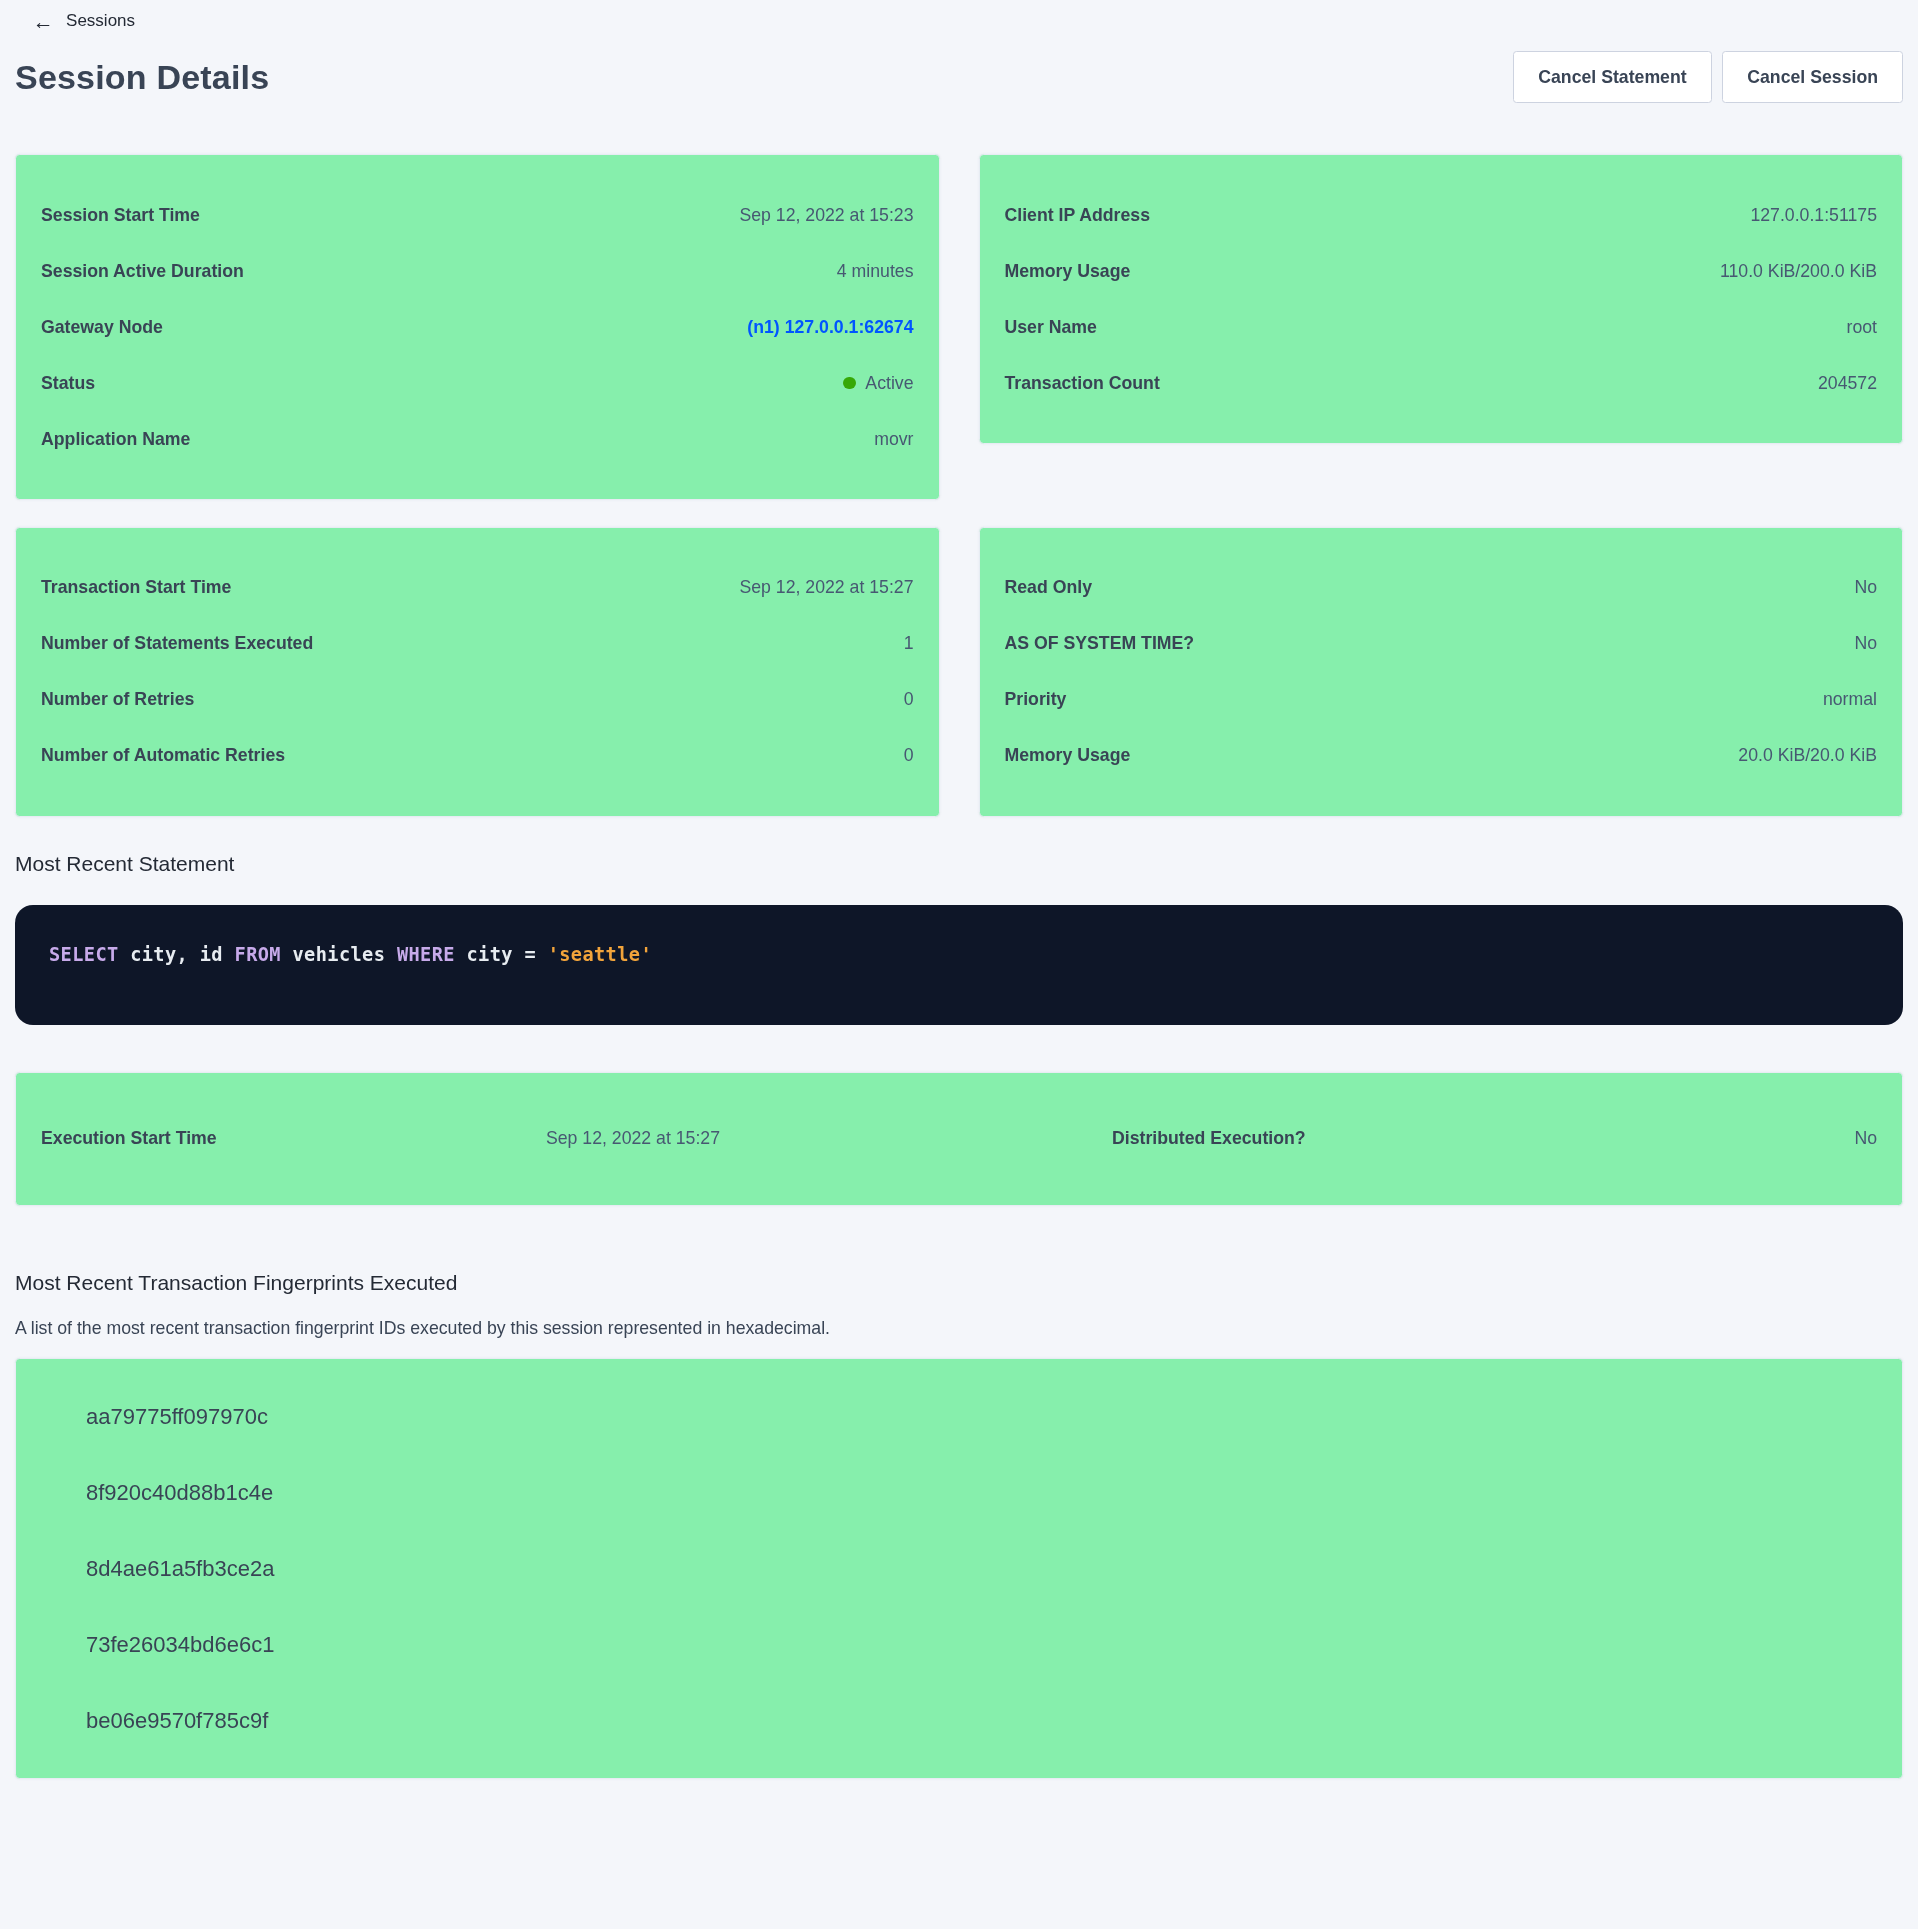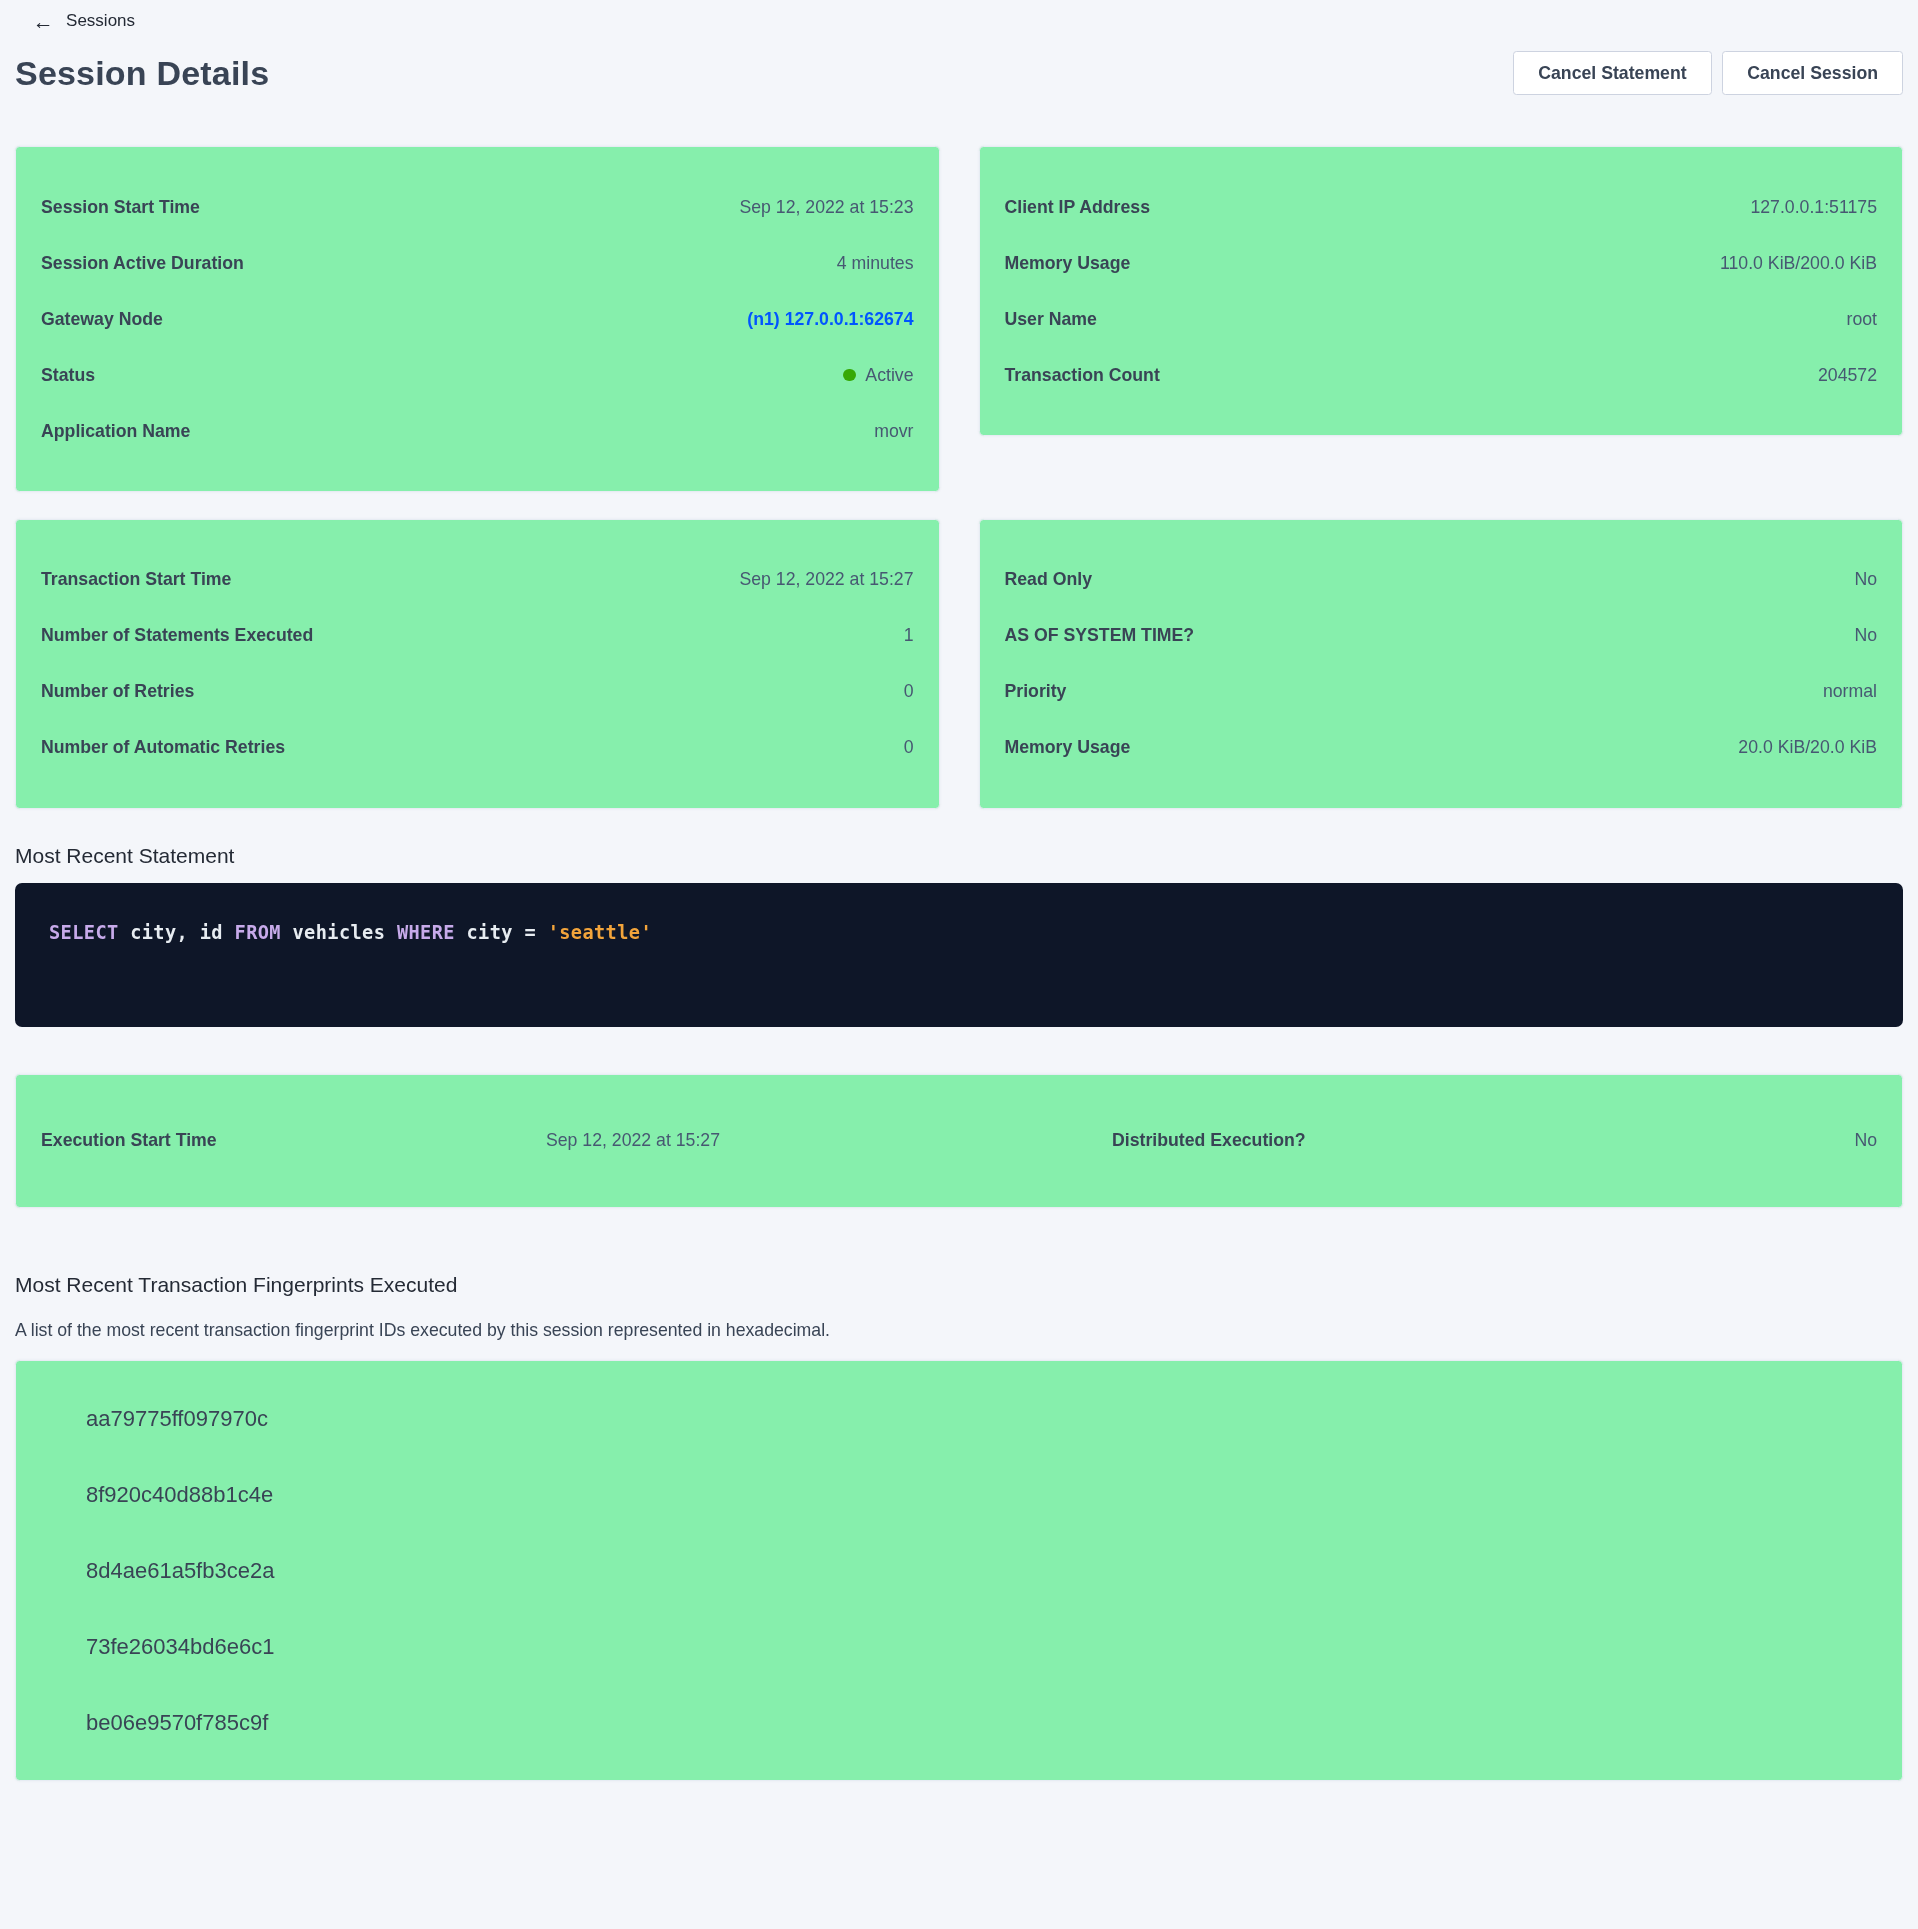--- a/index.html
+++ b/index.html
@@ -17,21 +17,21 @@
   .back-row { display: flex; align-items: center; gap: 12.4px; padding: 5.3px 0 0 17.7px; width: fit-content; cursor: pointer; }
   .back-arrow { font-size: 21px; color: var(--heading, #242A35); line-height: 1; }
   .back-label { font-size: 17px; color: var(--heading, #242A35); }
 
   
   .title-row { display: flex; align-items: center; justify-content: space-between; margin-top: 19.5px; }
   .page-title { font-size: 34px; font-weight: 700; color: var(--label, #394455); letter-spacing: 0.2px; }
   .actions { display: flex; gap: 10.6px; }
   .btn {
     background: #fff; border: 0.9px solid var(--button-border, #CDD3E0); border-radius: 3.5px;
-    height: 44px; padding: 0 24px; font-size: 17.7px; font-weight: 700;
+    height: 52px; padding: 0 24px; font-size: 17.7px; font-weight: 700;
     color: var(--label, #394455); font-family: "Liberation Sans", sans-serif; cursor: pointer;
   }
 
   
   .card {
     background: #86efac; border: 0.9px solid var(--card-border, #E7ECF3); border-radius: 4.4px;
     box-shadow: 0 0 2.7px rgba(67, 90, 111, 0.08);
   }
   .card-row { display: flex; gap: 39px; align-items: flex-start; margin-top: 51px; }
   .card-row .card { flex: 1 1 0; padding: 32px 25px; }
@@ -41,21 +41,21 @@
   .kv-value.link { color: var(--link-blue, #0055FF); font-weight: 600; text-decoration: none; cursor: pointer; }
   .status-dot { display: inline-block; width: 12.4px; height: 12.4px; border-radius: 50%;
     background: var(--status-green, #37A806); margin-right: 9.8px; vertical-align: -0.9px; }
 
   .section-heading { margin-top: 29px; font-size: 21px; font-weight: 400; color: var(--heading, #242A35); }
   .card-row.txn { margin-top: 26.6px; justify-content: space-between; }
 
   
   .stmt-heading { margin-top: 35px; }
   .sql-box {
-    margin-top: 15px; height: 144px; border-radius: 7px;
+    margin-top: 29px; height: 120px; border-radius: 18px;
     background: var(--sql-bg, #0E1628); padding: 39px 34px;
   }
   .sql-code { font-family: "DejaVu Sans Mono", "Liberation Mono", monospace; font-size: 18.6px; font-weight: 700;
     white-space: pre; letter-spacing: 0.4px; }
   .tok-kw { color: var(--sql-keyword, #C7AAEA); }
   .tok-plain { color: var(--sql-plain, #E7ECF1); }
   .tok-str { color: var(--sql-string, #F2A43B); }
 
   
   .exec-card { margin-top: 47px; padding: 38px 25px; }

